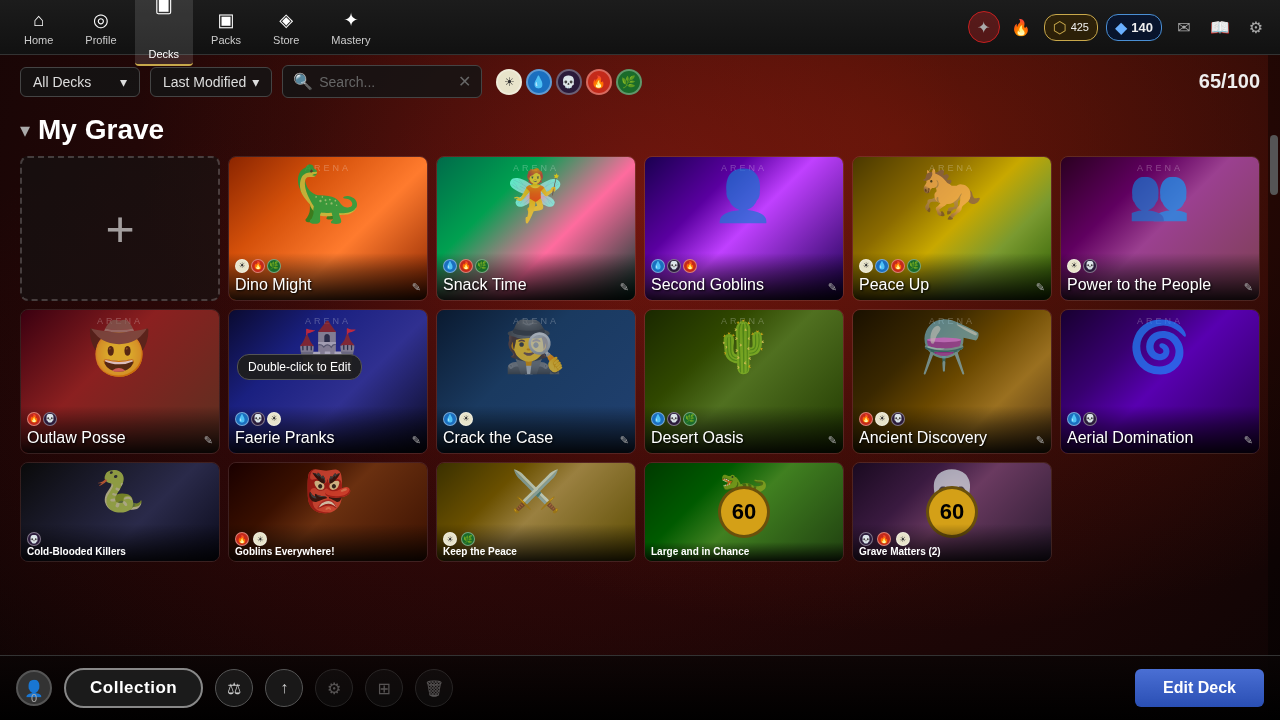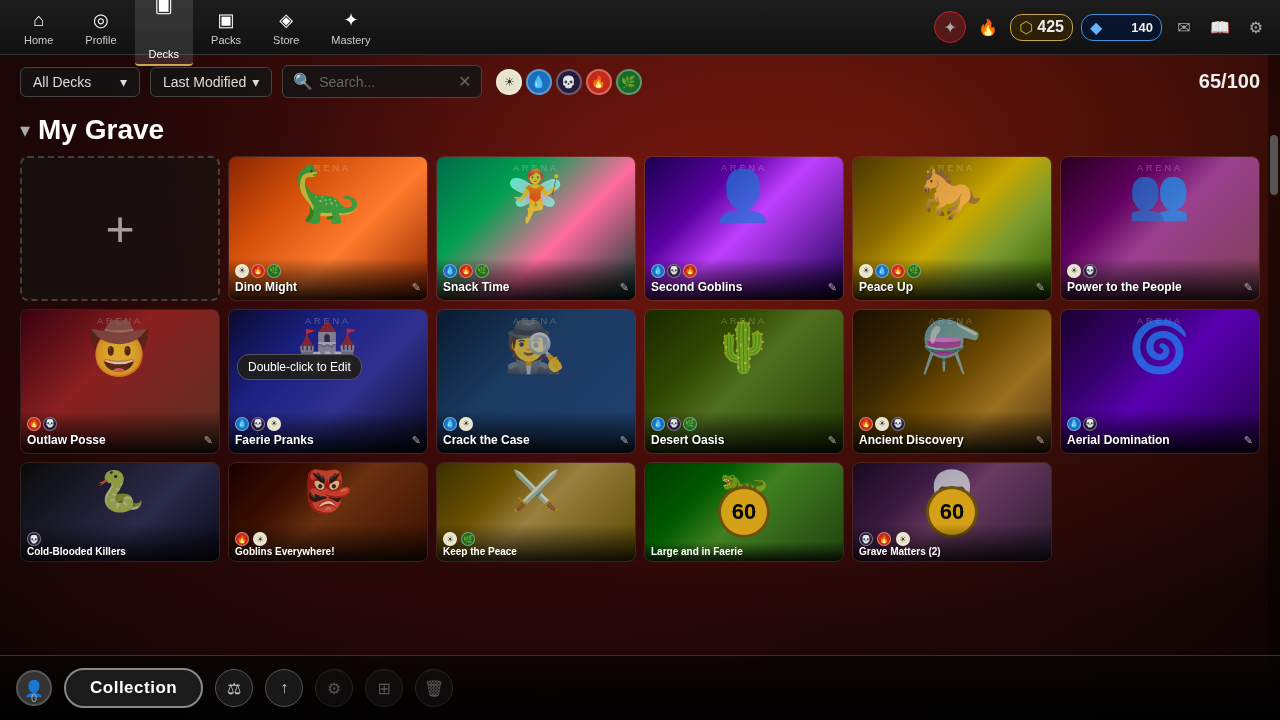--- a/index.html
+++ b/index.html
@@ -236,22 +236,22 @@
     }
     .deck-card .card-overlay {
       position: absolute;
       bottom: 0;
       left: 0;
       right: 0;
       background: linear-gradient(0deg, rgba(0,0,0,0.9) 0%, rgba(0,0,0,0.4) 60%, transparent 100%);
       padding: 6px 6px 6px 6px;
     }
     .deck-card .card-name {
-      font-size: 12px;
-      font-weight: bold;
+      font-size: 16px;
+      font-weight: normal;
       color: #fff;
       text-shadow: 1px 1px 2px #000;
       line-height: 1.2;
     }
     .deck-card .card-mana {
       display: flex;
       gap: 2px;
       margin-bottom: 2px;
     }
     .mini-mana {
@@ -491,25 +491,25 @@
     <div class="nav-item">
       <div class="nav-icon">✦</div>
       <span class="nav-label">Mastery</span>
     </div>
   </div>
   <div class="nav-right">
     <div class="nav-icon-btn" style="background:rgba(180,30,30,0.4);border-radius:50%;width:32px;height:32px;border:1px solid #c42020;">✦</div>
     <div class="nav-icon-btn" style="color:#ff6030;">🔥</div>
     <div class="currency-badge" style="background:rgba(60,40,0,0.6);border:1px solid #c8a84b;">
       <span style="color:#c8a84b;font-size:16px;">⬡</span>
-      <span style="color:#eee;font-size:16px;font-weight:bold;">425</span>
+      <span style="color:#eee;font-size:11px;font-weight:normal;">425</span>
     </div>
     <div class="currency-badge" style="background:rgba(0,20,60,0.6);border:1px solid #4a8fd4;">
       <span style="color:#6ab0ff;font-size:16px;">◆</span>
-      <span style="color:#eee;font-size:13px;font-weight:bold;margin-left:25px;">140</span>
+      <span style="color:#eee;font-size:13px;font-weight:bold;">140</span>
     </div>
     <div class="nav-icon-btn">✉</div>
     <div class="nav-icon-btn">📖</div>
     <div class="nav-icon-btn">⚙</div>
   </div>
 </nav>
 
 <div class="toolbar">
   <div class="dropdown-btn">
     <span>All Decks</span>
@@ -767,21 +767,21 @@
         <div class="card-name">Keep the Peace</div>
       </div>
     </div>
 
     <div class="partial-card" style="position:relative;">
       <div class="card-bg card-large">
         <div style="position:absolute;font-size:40px;top:5px;left:50%;transform:translateX(-50%);opacity:0.7;">🦖</div>
       </div>
       <div class="number-badge badge-yellow">60</div>
       <div class="card-overlay">
-        <div class="card-name">Large and in Faerie</div>
+        <div class="card-name">Large and in Chance</div>
       </div>
     </div>
 
     <div class="partial-card" style="position:relative;">
       <div class="card-bg card-grave">
         <div style="position:absolute;font-size:40px;top:5px;left:50%;transform:translateX(-50%);opacity:0.7;">💀</div>
       </div>
       <div class="number-badge badge-yellow">60</div>
       <div class="card-overlay">
         <div class="card-mana">
@@ -802,13 +802,14 @@
     <div class="user-avatar">👤</div>
     <span class="user-level">0</span>
   </div>
   <button class="collection-btn">Collection</button>
   <div class="bottom-icon-btn">⚖</div>
   <div class="bottom-icon-btn">↑</div>
   <div class="bottom-icon-btn" style="opacity:0.4;">⚙</div>
   <div class="bottom-icon-btn" style="opacity:0.4;">⊞</div>
   <div class="bottom-icon-btn" style="opacity:0.4;">🗑</div>
   <div class="spacer"></div>
+  <button class="edit-deck-btn">Edit Deck</button>
 </div>
 
 </body></html>

